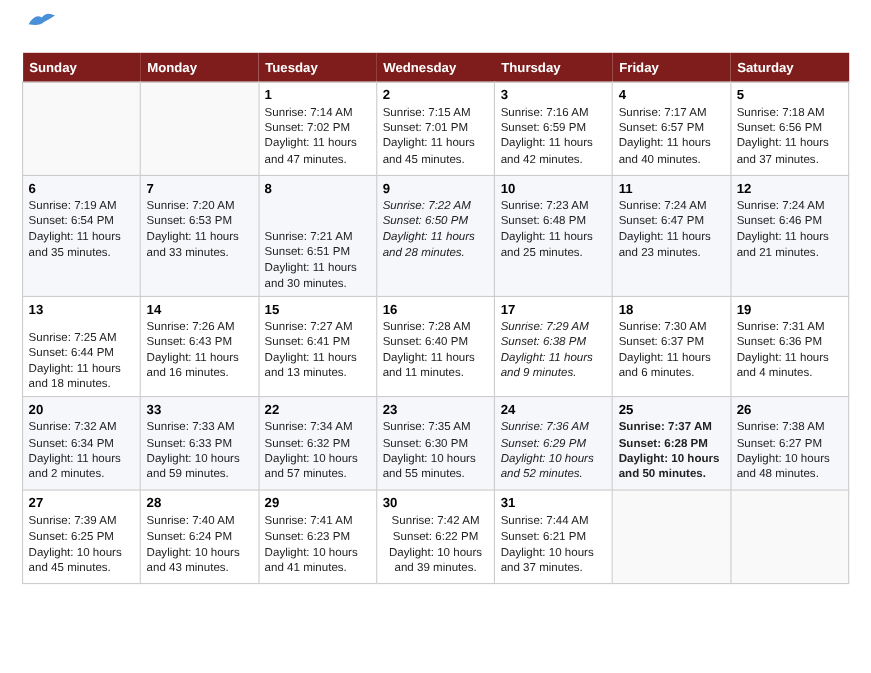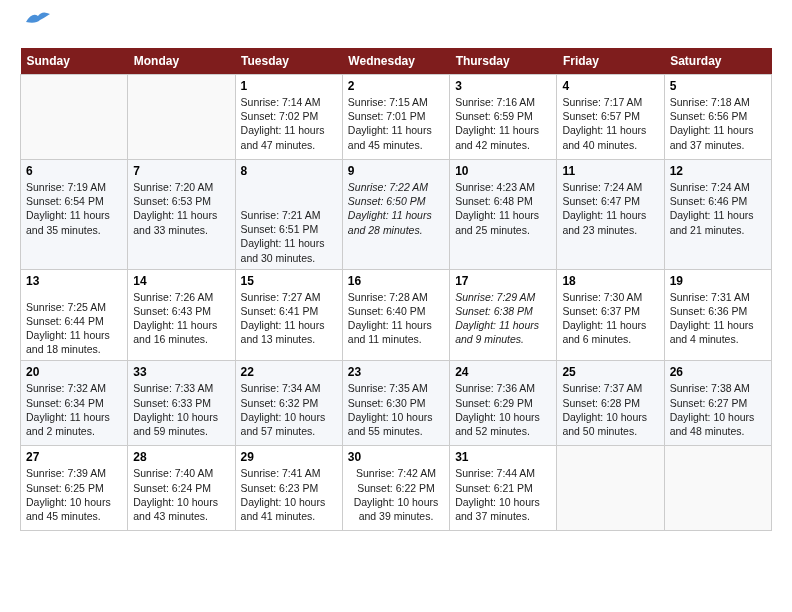--- a/index.html
+++ b/index.html
@@ -170,21 +170,21 @@
 Daylight: 11 hours and 30 minutes.</div>
         </td>
         <td>
           <span class="day-num">9</span>
           <div class="day-info" style="white-space: pre-line; font-style: italic;">Sunrise: 7:22 AM
 Sunset: 6:50 PM
 Daylight: 11 hours and 28 minutes.</div>
         </td>
         <td>
           <span class="day-num">10</span>
-          <div class="day-info" style="white-space: pre-line;">Sunrise: 4:23 AM
+          <div class="day-info" style="white-space: pre-line;">Sunrise: 7:23 AM
 Sunset: 6:48 PM
 Daylight: 11 hours and 25 minutes.</div>
         </td>
         <td>
           <span class="day-num">11</span>
           <div class="day-info" style="white-space: pre-line;">Sunrise: 7:24 AM
 Sunset: 6:47 PM
 Daylight: 11 hours and 23 minutes.</div>
         </td>
         <td>
@@ -258,27 +258,27 @@
 Daylight: 10 hours and 57 minutes.</div>
         </td>
         <td>
           <span class="day-num">23</span>
           <div class="day-info" style="white-space: pre-line;">Sunrise: 7:35 AM
 Sunset: 6:30 PM
 Daylight: 10 hours and 55 minutes.</div>
         </td>
         <td>
           <span class="day-num">24</span>
-          <div class="day-info" style="white-space: pre-line;">Sunrise: 7:36 AM
+          <div class="day-info" style="white-space: pre-line; font-style: italic;">Sunrise: 7:36 AM
 Sunset: 6:29 PM
 Daylight: 10 hours and 52 minutes.</div>
         </td>
         <td>
           <span class="day-num">25</span>
-          <div class="day-info" style="white-space: pre-line;">Sunrise: 7:37 AM
+          <div class="day-info" style="white-space: pre-line; font-weight: bold;">Sunrise: 7:37 AM
 Sunset: 6:28 PM
 Daylight: 10 hours and 50 minutes.</div>
         </td>
         <td>
           <span class="day-num">26</span>
           <div class="day-info" style="white-space: pre-line;">Sunrise: 7:38 AM
 Sunset: 6:27 PM
 Daylight: 10 hours and 48 minutes.</div>
         </td>
       </tr>

